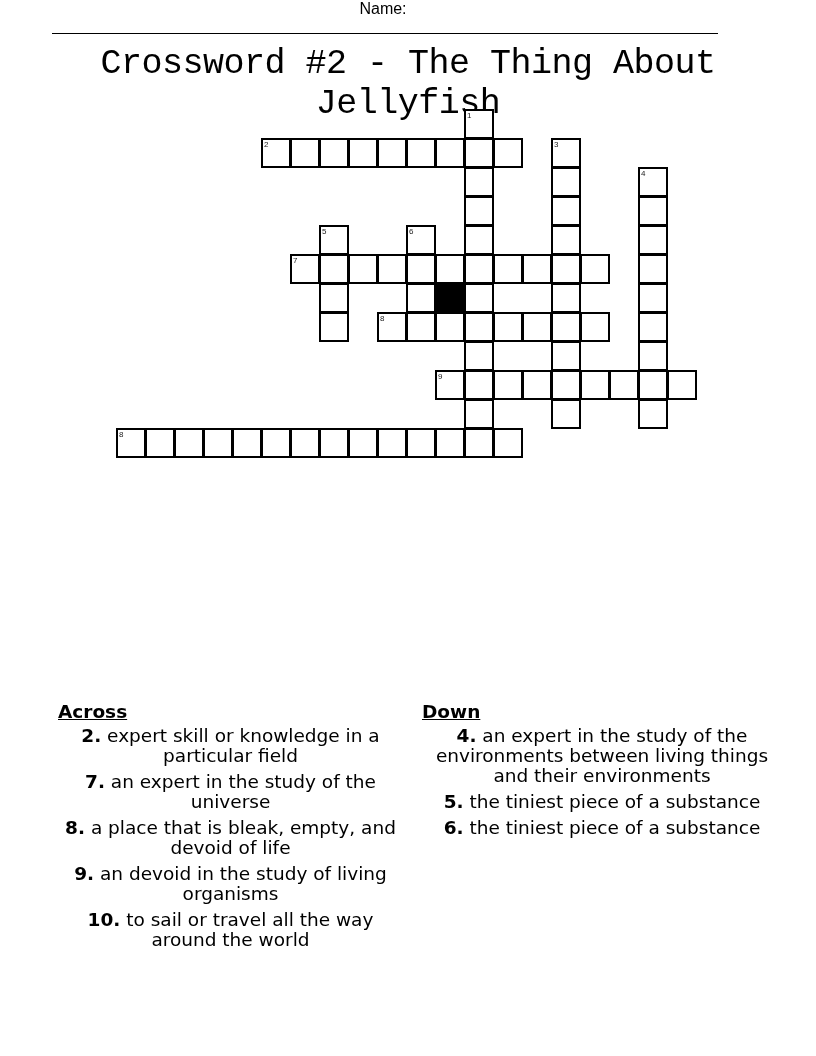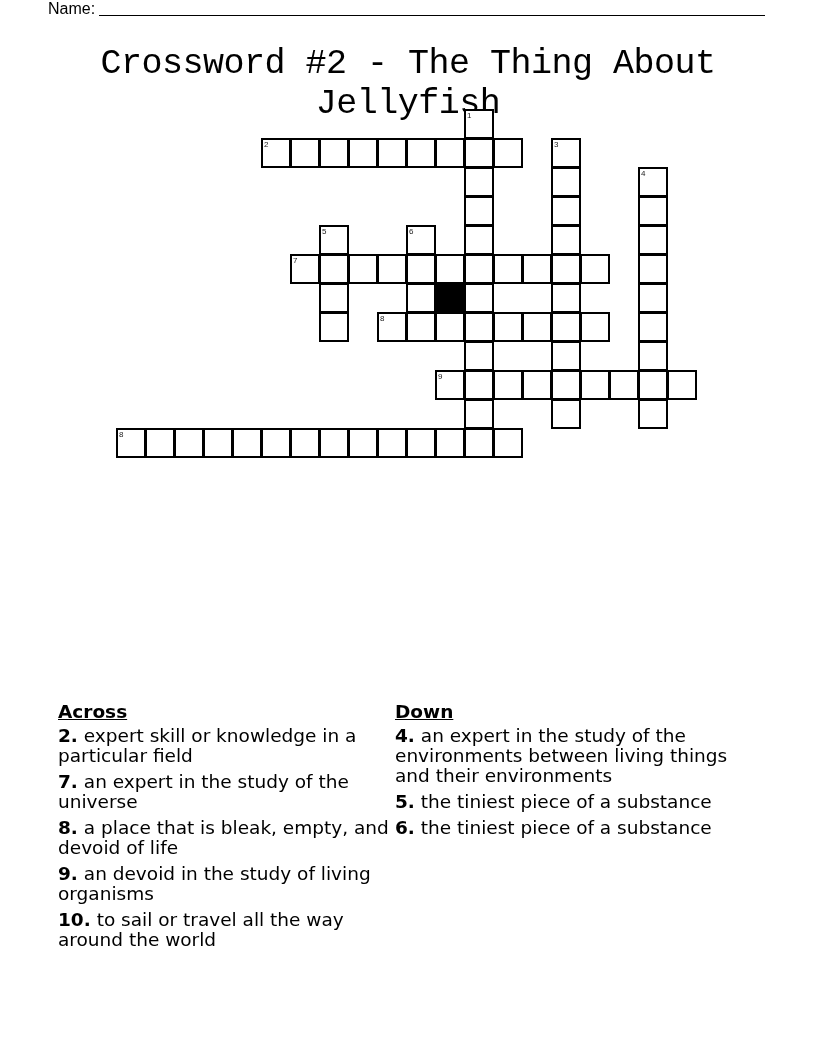--- a/index.html
+++ b/index.html
@@ -1,28 +1,28 @@
 <!DOCTYPE html>
 <html><head>
 <meta charset="utf-8">
 <style>
   html,body{margin:0;padding:0;background:#fff;}
   body{width:816px;height:1056px;position:relative;overflow:hidden;font-family:"DejaVu Sans",sans-serif;color:#000;}
-  .name-line{position:absolute;left:48px;top:0;font-family:"Liberation Sans",sans-serif;font-size:16px;display:flex;align-items:flex-start;}
+  .name-line{position:absolute;left:48px;top:0;font-family:"Liberation Sans",sans-serif;font-size:16px;display:flex;align-items:center;flex-direction:column;}
   .name-line .rule{display:inline-block;width:666px;border-bottom:1px solid #000;margin-left:4px;height:15px;}
   .title{position:absolute;left:0;top:44px;width:816px;text-align:center;font-size:35px;font-family:Liberation Mono, monospace;letter-spacing:-0.5px;}
   .grid{position:absolute;left:0;top:0;}
   .cell{position:absolute;width:29px;height:29px;box-sizing:border-box;border:2px solid #000;background:#fff;margin:-1px 0 0 -1px;}
   .cell.block{background:#000;}
   .cell .num{position:absolute;left:1px;top:0px;font-size:8px;font-family:"Liberation Sans",sans-serif;line-height:9px;color:#222;}
   .clues{position:absolute;top:702px;font-size:18.5px;line-height:20px;}
   .clues.across{left:58px;width:345px;}
-  .clues.down{left:395px;width:360px;}
+  .clues.down{left:422px;width:360px;}
   .clues h3{margin:0 0 4px 0;font-size:18.5px;font-weight:bold;text-decoration:underline;}
-  .clue{margin-bottom:6px;}
+  .clue{margin-bottom:6px;text-align:center;}
   .clue b{font-weight:bold;}
 </style>
 </head>
 <body>
 
 <div class="name-line">
   <span>Name:</span>
   <span class="rule"></span>
 </div>
 

